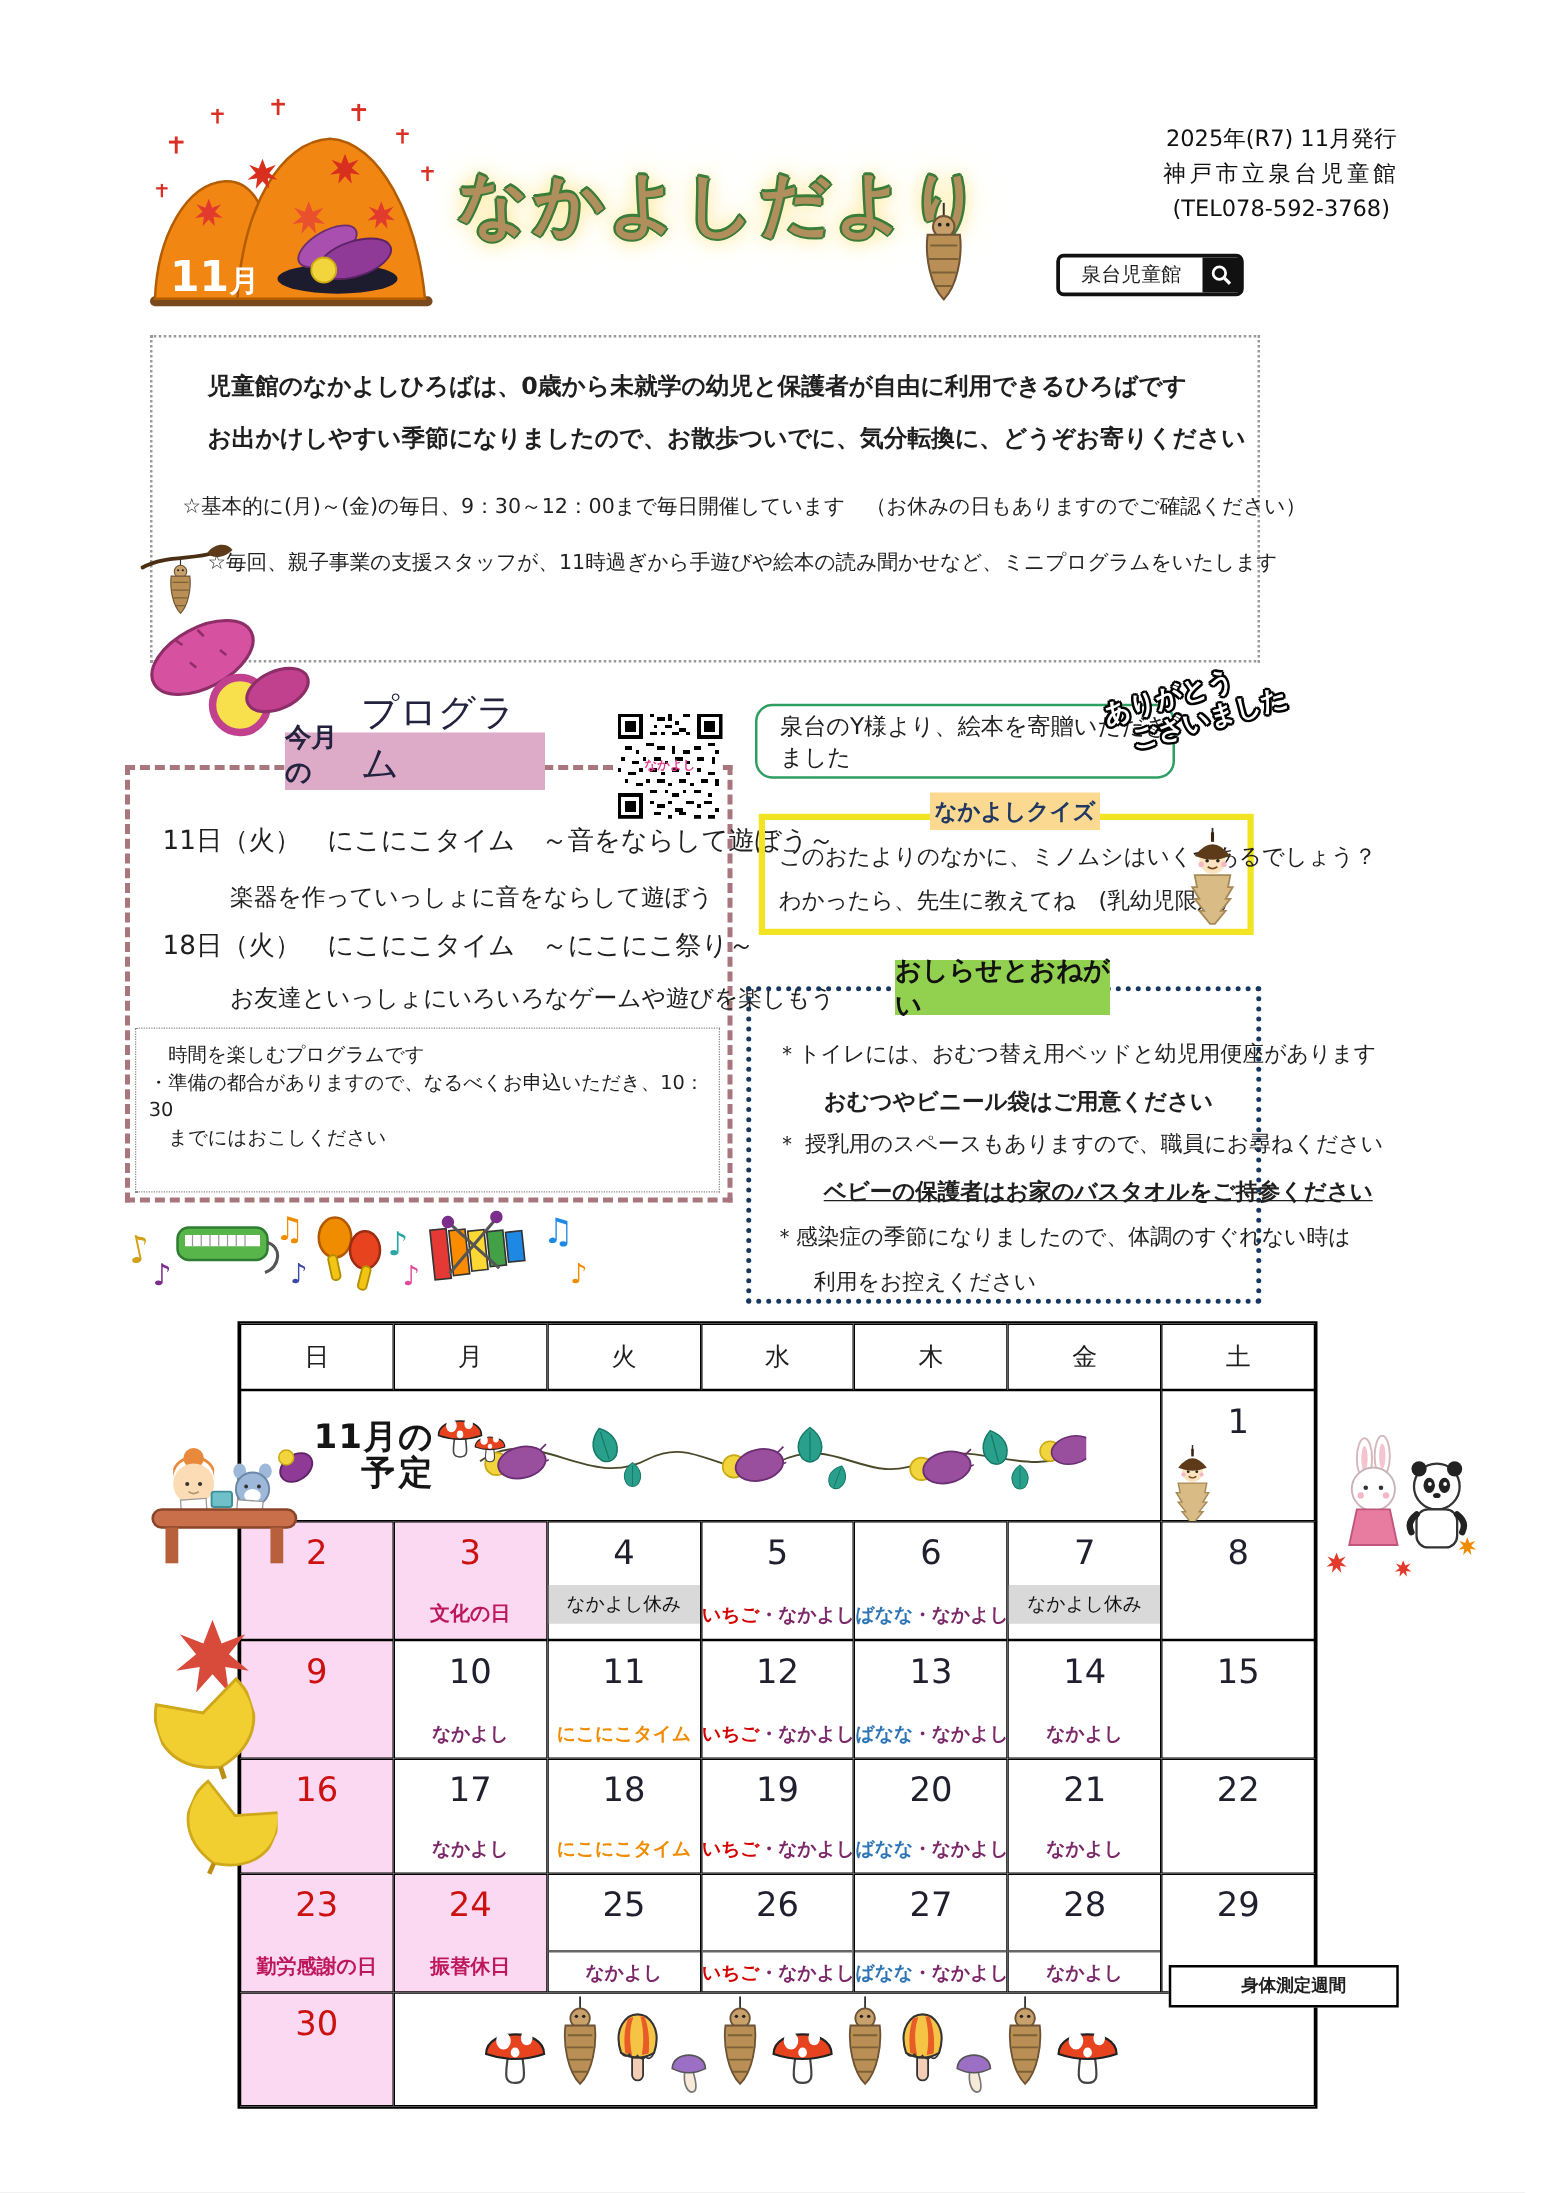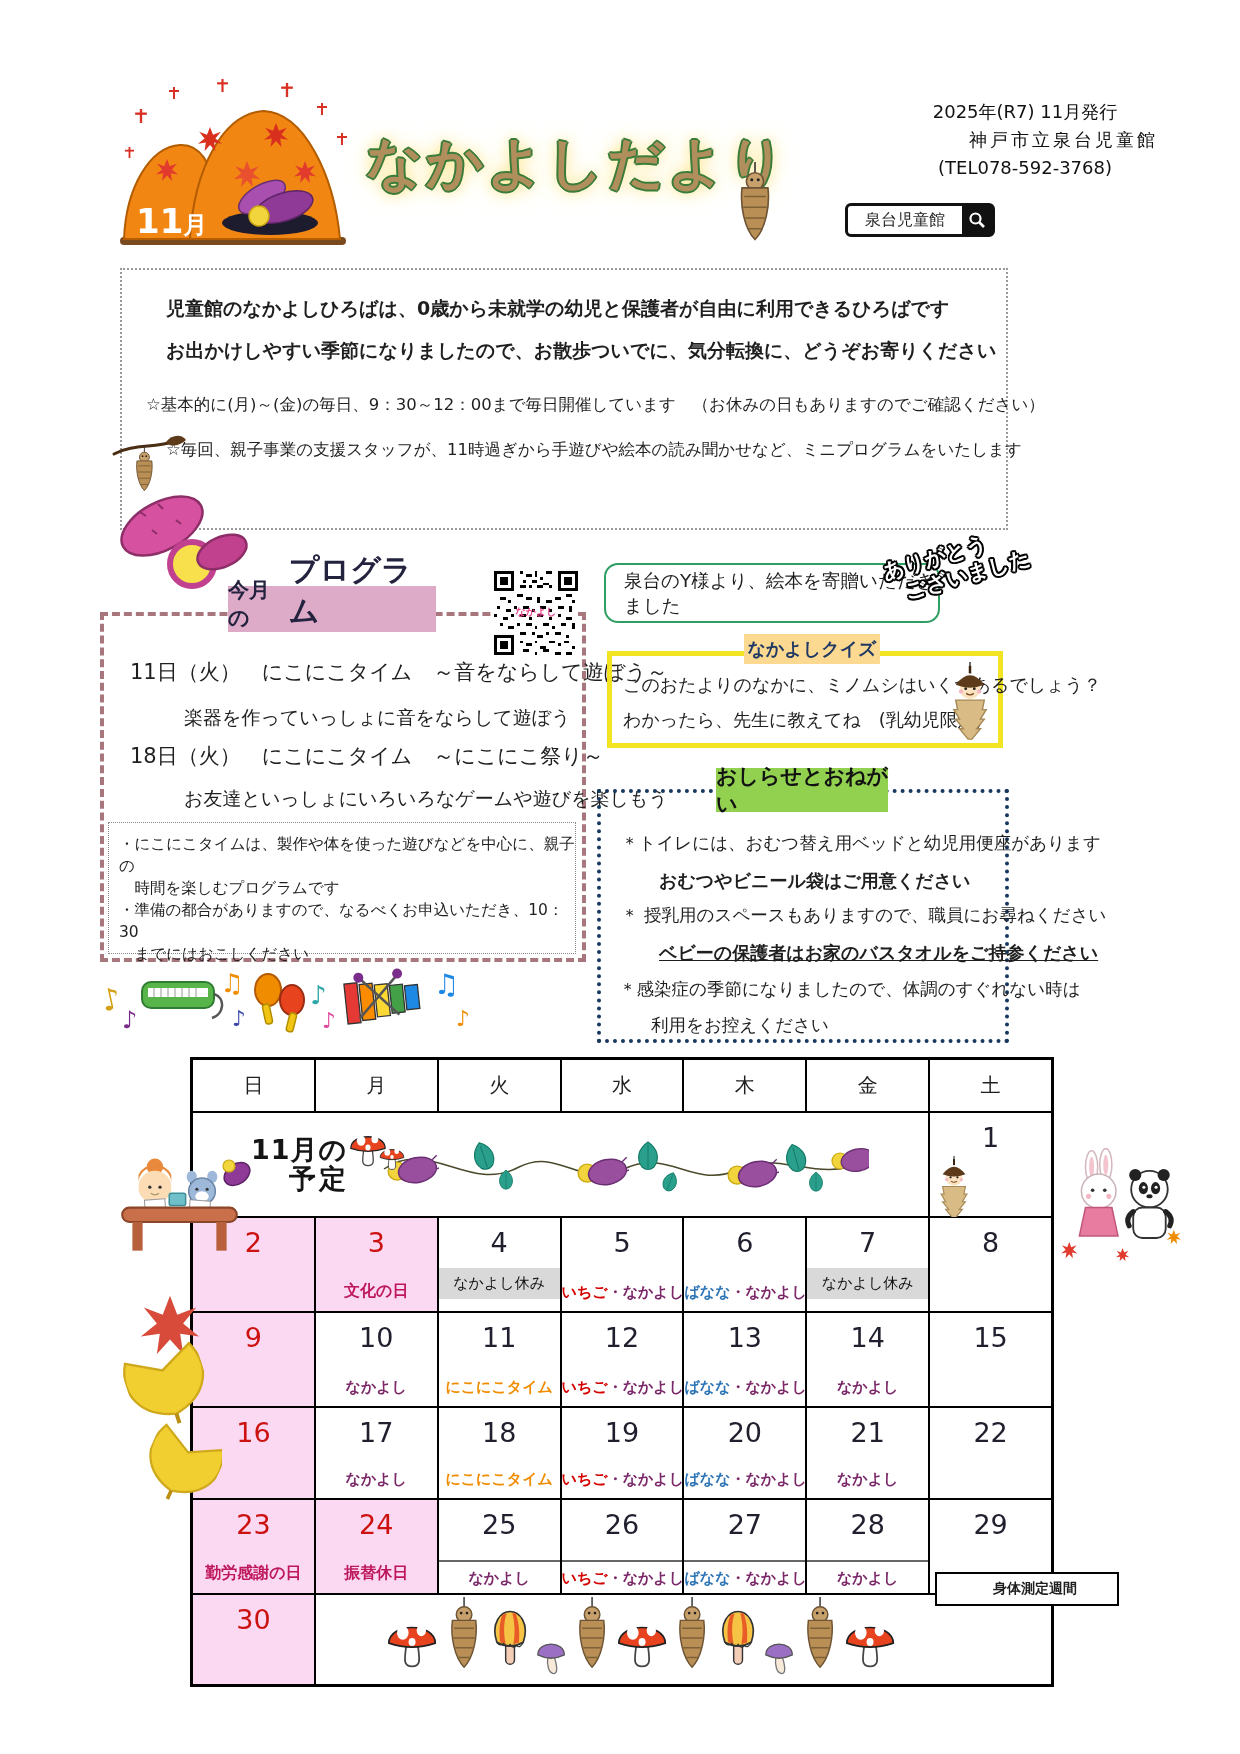--- a/index.html
+++ b/index.html
@@ -7,21 +7,21 @@
         font-family:"DejaVu Sans",sans-serif;color:#1f1f1f;overflow:hidden;}
   .abs{position:absolute;}
 
   
   .main-title{left:366px;top:104px;font-size:56px;font-weight:bold;letter-spacing:3px;
     color:#b08f5d;
     text-shadow:-2px 0 #3a7d3a,2px 0 #3a7d3a,0 -2px #3a7d3a,0 2px #3a7d3a,
       -1px -1px #3a7d3a,1px 1px #3a7d3a,1px -1px #3a7d3a,-1px 1px #3a7d3a,
       0 0 14px #ffe37a,0 0 26px #ffe9a0;margin-top:22px;}
   .issue{left:892px;top:98px;width:266px;text-align:center;font-size:18px;line-height:1.55;color:#111;}
-  .issue .org{letter-spacing:3px;text-align:right;}
+  .issue .org{letter-spacing:3px;}
   .searchbar{left:845px;top:203px;width:150px;height:34px;border:3px solid #111;border-radius:6px;
     display:flex;align-items:stretch;background:#fff;box-sizing:border-box;}
   .searchbar .stext{flex:1;display:flex;align-items:center;justify-content:center;font-size:16px;font-weight:500;}
   .searchbar .sbtn{width:30px;background:#111;display:flex;align-items:center;justify-content:center;}
 
   
   .intro{left:120px;top:268px;width:888px;height:262px;border:2px dotted #9a9a9a;box-sizing:border-box;}
   .intro div{position:absolute;white-space:nowrap;}
   .in1{left:44px;top:26px;font-size:19px;font-weight:bold;}
   .in2{left:44px;top:68px;font-size:19px;font-weight:bold;}
@@ -29,21 +29,21 @@
   .in4{left:24px;top:169px;font-size:16.5px;padding-left:20px;}
   .in5{left:24px;top:213px;font-size:16.5px;}
   .red-b{color:#c00000;font-weight:bold;}
   .blue-b{color:#2e75b6;font-weight:bold;}
 
   
   .program-box{left:100px;top:612px;width:486px;height:350px;border:4px dashed #a8777d;box-sizing:border-box;}
   .prog-head{left:228px;top:586px;width:208px;height:46px;background:#ddaac8;display:flex;align-items:flex-end;
     justify-content:center;color:#23233f;z-index:2;padding-top:6px;box-sizing:border-box;}
   .prog-head .hs{font-size:21px;font-weight:bold;}
-  .prog-head .hb{font-size:30px;font-weight:bold;}
+  .prog-head .hb{font-size:30px;font-weight:normal;}
   .pi-date{font-size:21px;}
   .pi1{left:130px;top:658px;}
   .pd1{left:184px;top:705px;font-size:19px;}
   .pi2{left:130px;top:742px;}
   .pd2{left:184px;top:786px;font-size:19px;}
   .prog-note{left:108px;top:822px;width:468px;height:132px;border:1px dotted #888;box-sizing:border-box;
     font-size:15.5px;line-height:22px;padding:10px 0 0 10px;}
   .qr-wrap{left:494px;top:571px;width:84px;height:84px;z-index:3;background:#fff;}
   .qr-label{position:absolute;left:0;right:0;top:34px;text-align:center;font-size:10px;font-weight:bold;color:#e83e8c;}
 
@@ -240,21 +240,20 @@
   <div class="abs pi1 pi-date">
     <span>11日（火）</span>　<span>にこにこタイム　～音をならして遊ぼう～</span>
   </div>
   <div class="abs pd1">楽器を作っていっしょに音をならして遊ぼう</div>
   <div class="abs pi2 pi-date">
     <span>18日（火）</span>　<span>にこにこタイム　～にこにこ祭り～</span>
   </div>
   <div class="abs pd2">お友達といっしょにいろいろなゲームや遊びを楽しもう</div>
 
   <div class="abs prog-note">
-    <div>・にこにこタイムは、製作や体を使った遊びなどを中心に、親子の</div>
     <div>　時間を楽しむプログラムです</div>
     <div>・準備の都合がありますので、なるべくお申込いただき、10：30</div>
     <div>　までにはおこしください</div>
   </div>
 
   <div class="abs qr-wrap">
     <svg width="84" height="84" viewBox="0 0 29 29" shape-rendering="crispEdges">
       <rect width="29" height="29" fill="#fff"></rect>
       <g fill="#000">
         <rect x="0" y="0" width="7" height="7"></rect>

